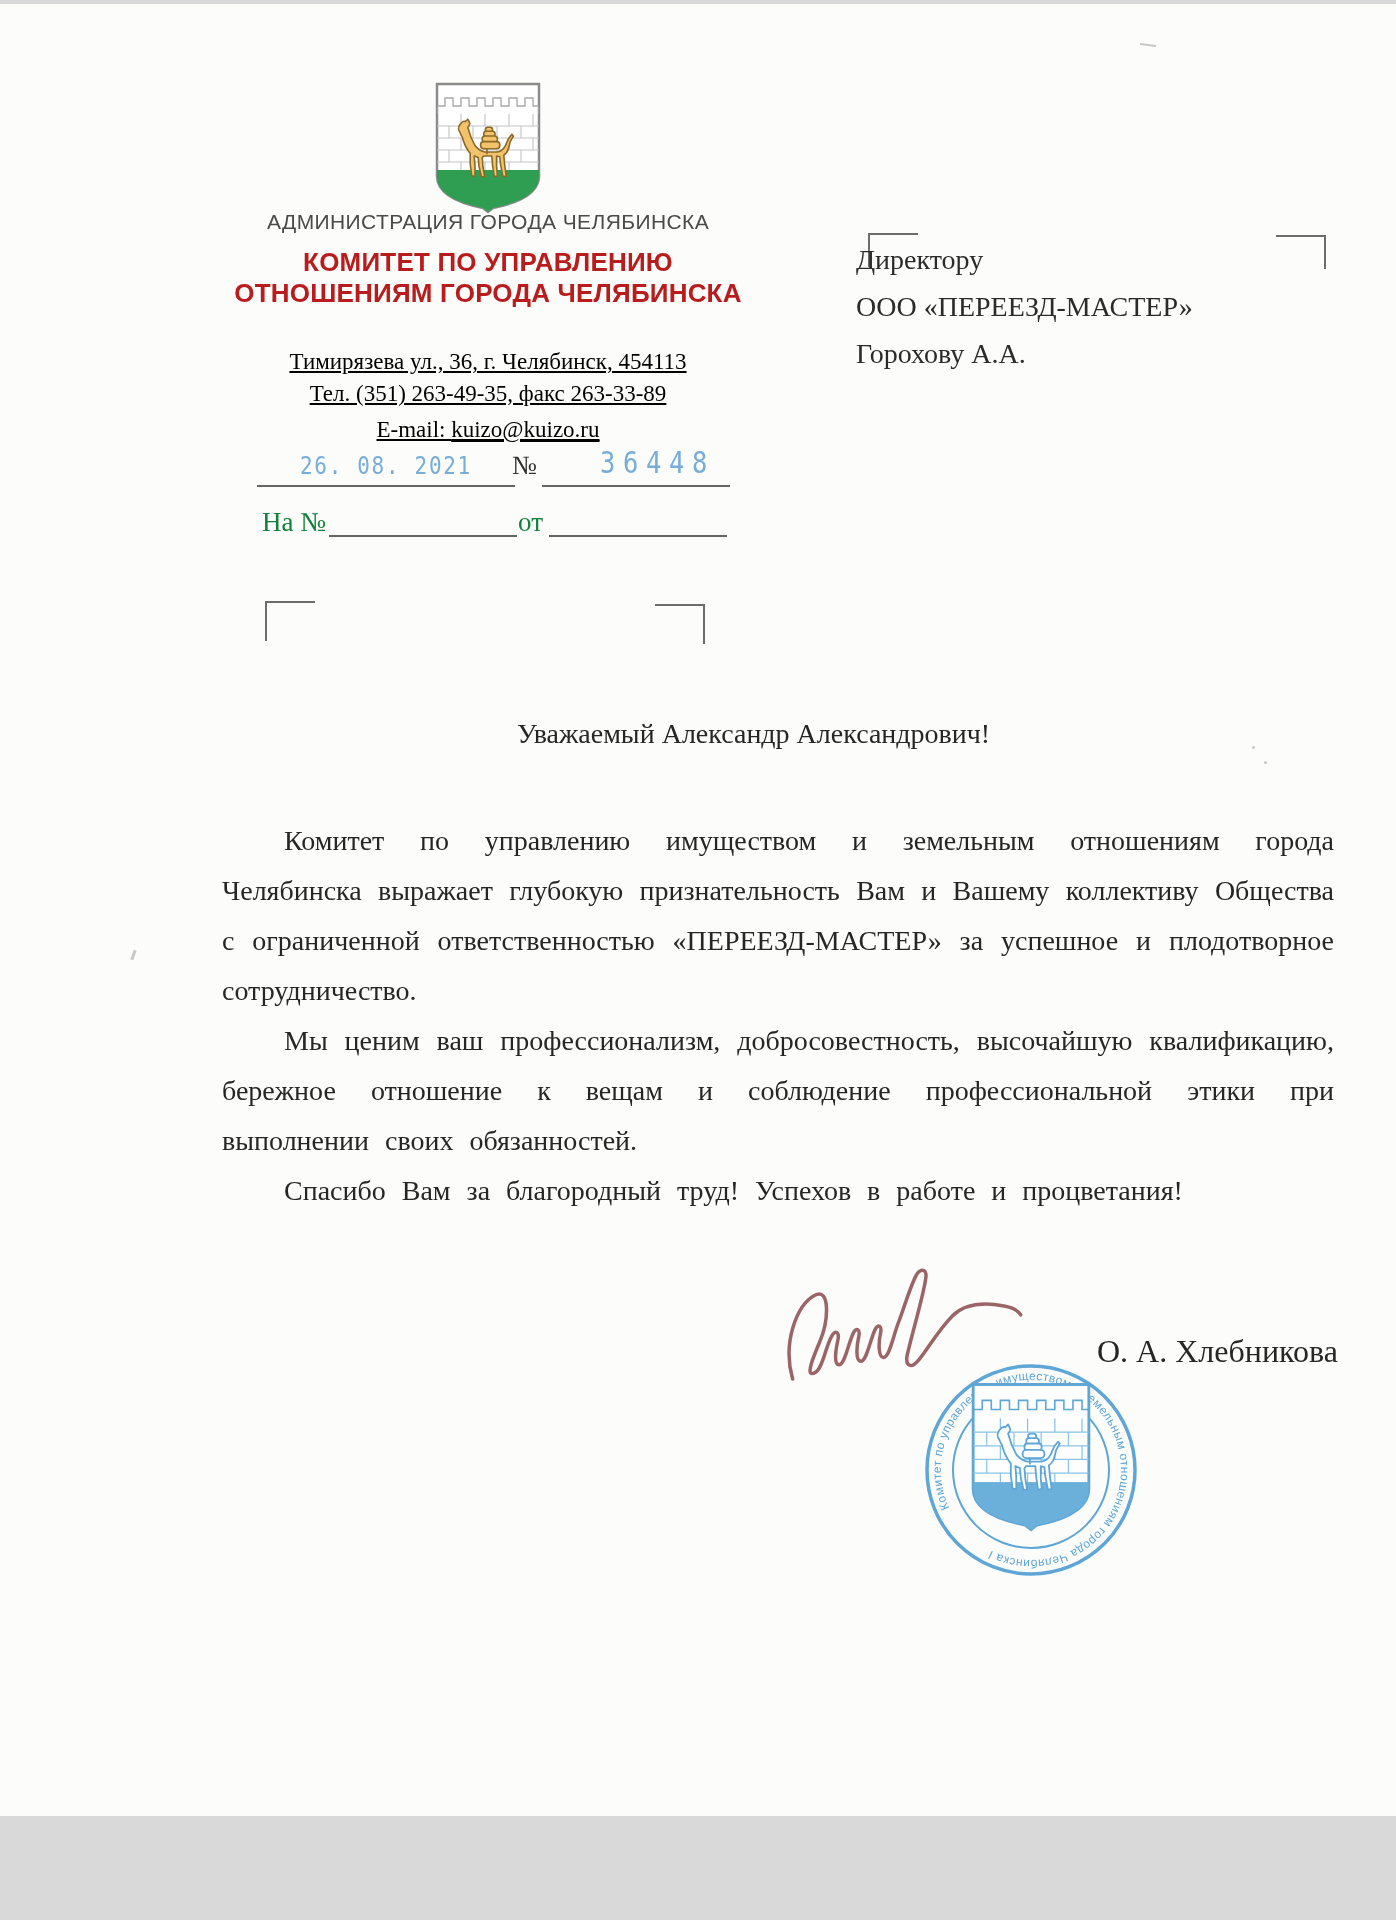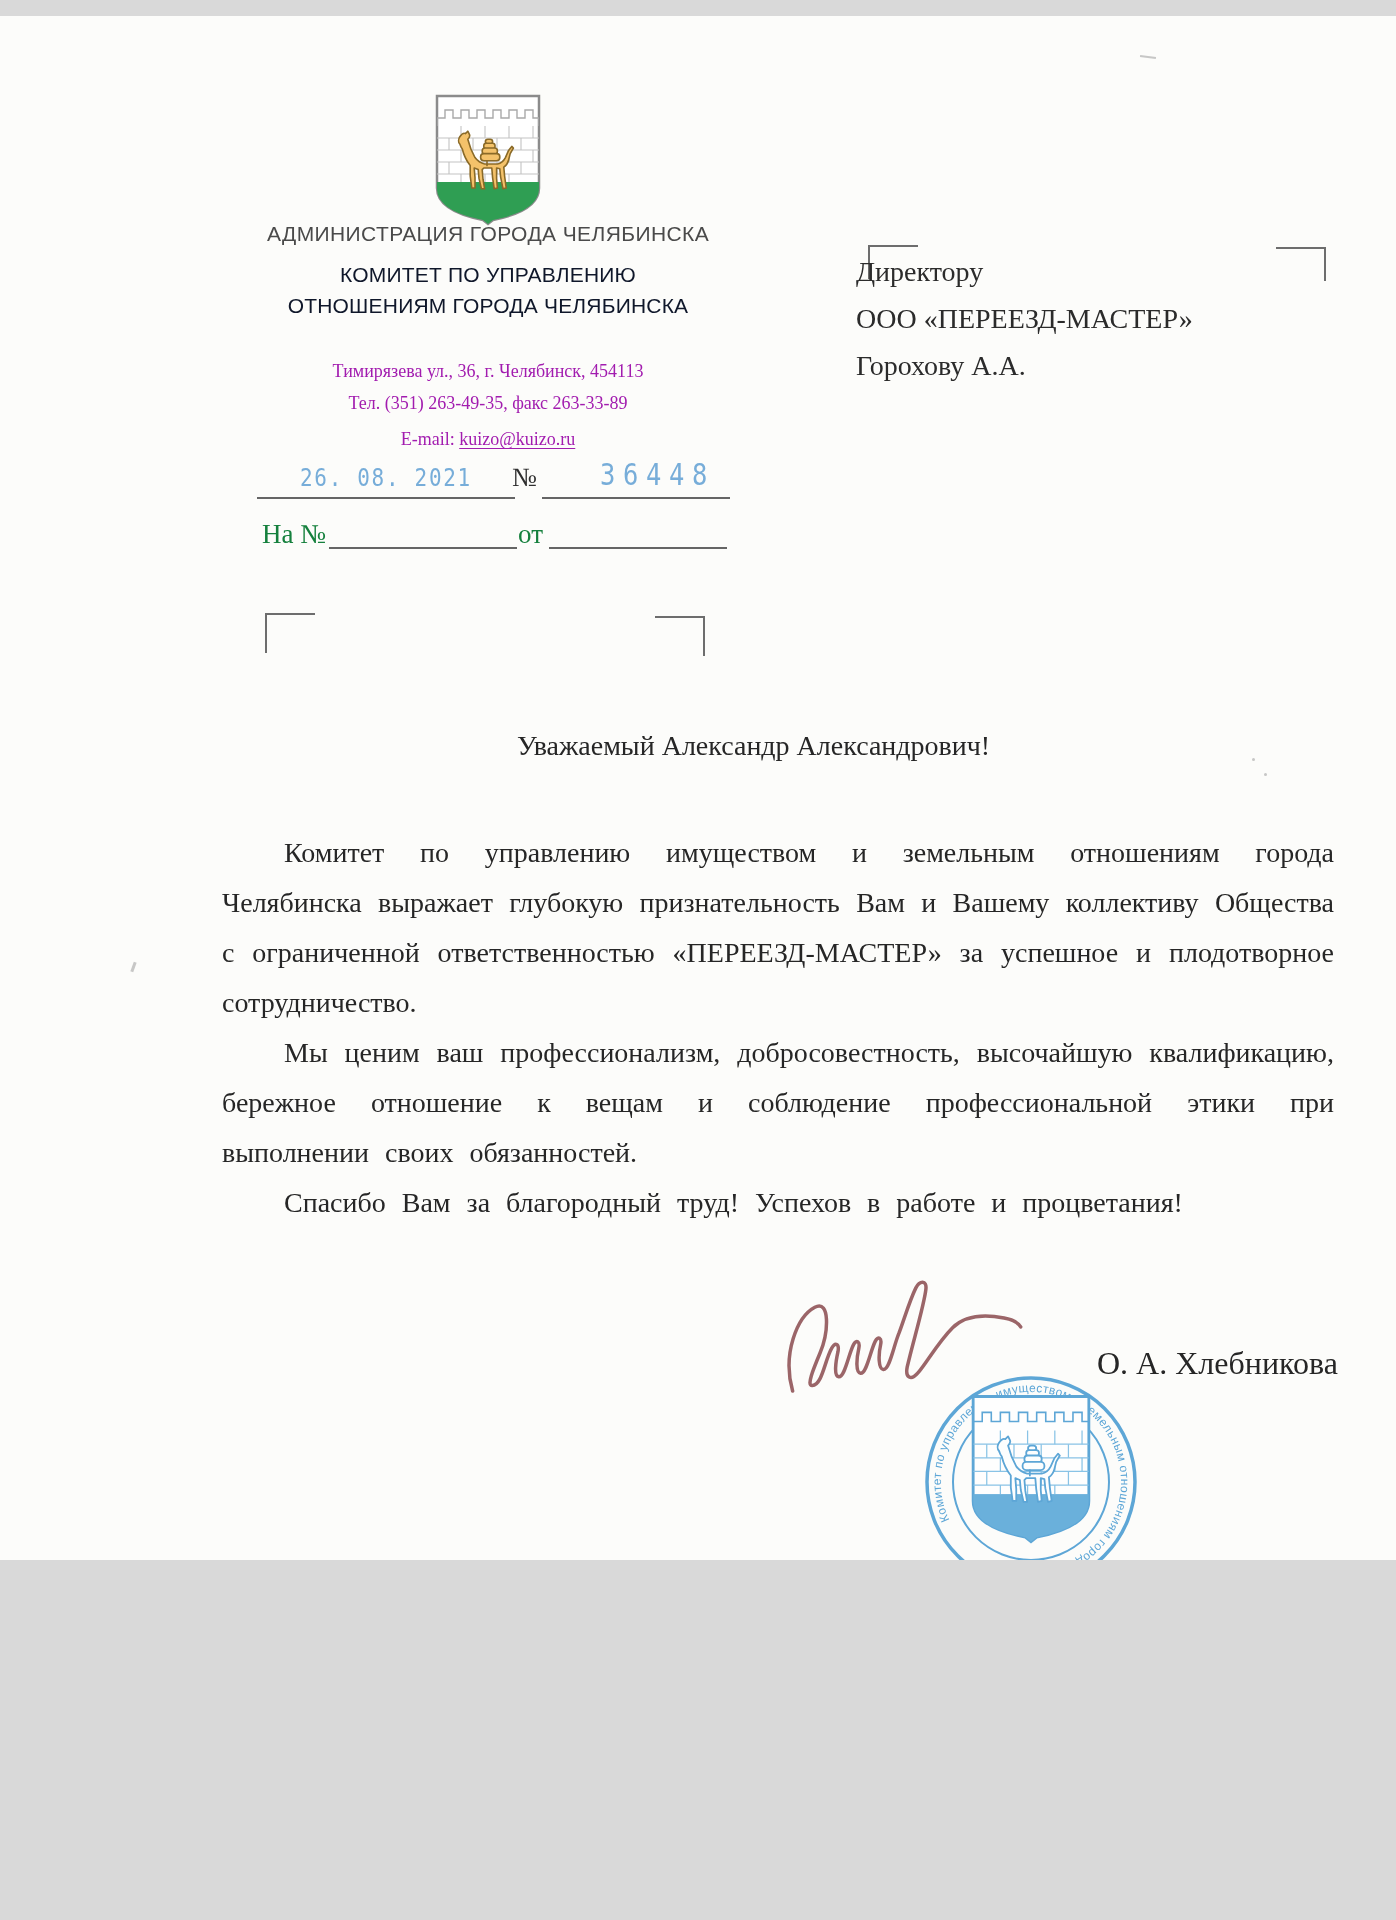--- a/index.html
+++ b/index.html
@@ -1,24 +1,24 @@
 <!DOCTYPE html>
 <html><head>
 <meta charset="utf-8">
 <style>
   html,body{margin:0;padding:0;background:#d9d9d9;}
-  .page{position:relative;width:1396px;height:1544px;margin:16px auto;background:#fcfcfa;overflow:hidden;
+  .page{position:relative;width:1396px;height:1812px;margin:4px auto;background:#fcfcfa;overflow:hidden;
         font-family:"Liberation Serif",serif;color:#262626;}
   .abs{position:absolute;}
   
   .hdr-center{left:188px;width:600px;text-align:center;}
   .administration{top:206px;font-family:"Liberation Sans",sans-serif;font-size:21px;color:#4a4a4a;letter-spacing:.4px;}
-  .committee{top:243px;font-family:"Liberation Sans",sans-serif;font-size:21px;font-weight:normal;
-             line-height:31px;color:#0f172a;letter-spacing:.2px;}
-  .addr{font-size:18px;color:#a21caf;}
+  .committee{top:243px;font-family:"Liberation Sans",sans-serif;font-size:26px;font-weight:bold;
+             line-height:31px;color:#b91c1c;letter-spacing:.2px;}
+  .addr{font-size:23px;color:#000000;text-decoration:underline;}
   .addr u{text-underline-offset:3px;}
   
   .stamp-blue{color:#77add9;font-family:"DejaVu Sans Mono",monospace;}
   .date-stamp{left:300px;top:447px;font-size:25px;letter-spacing:2px;transform:scaleX(.84);transform-origin:left;}
   .num-sign{left:512px;top:447px;font-size:26px;color:#2f2f2f;}
   .num-stamp{left:600px;top:441px;font-size:30px;letter-spacing:9px;transform:scaleX(.85);transform-origin:left;}
   .uline{height:2px;background:#4a4a4a;opacity:.85;}
   .reply-label{font-size:27px;color:#15803d;}
   
   .recipient{left:856px;top:232px;font-size:28px;color:#2b2b2b;line-height:47px;white-space:nowrap;}

